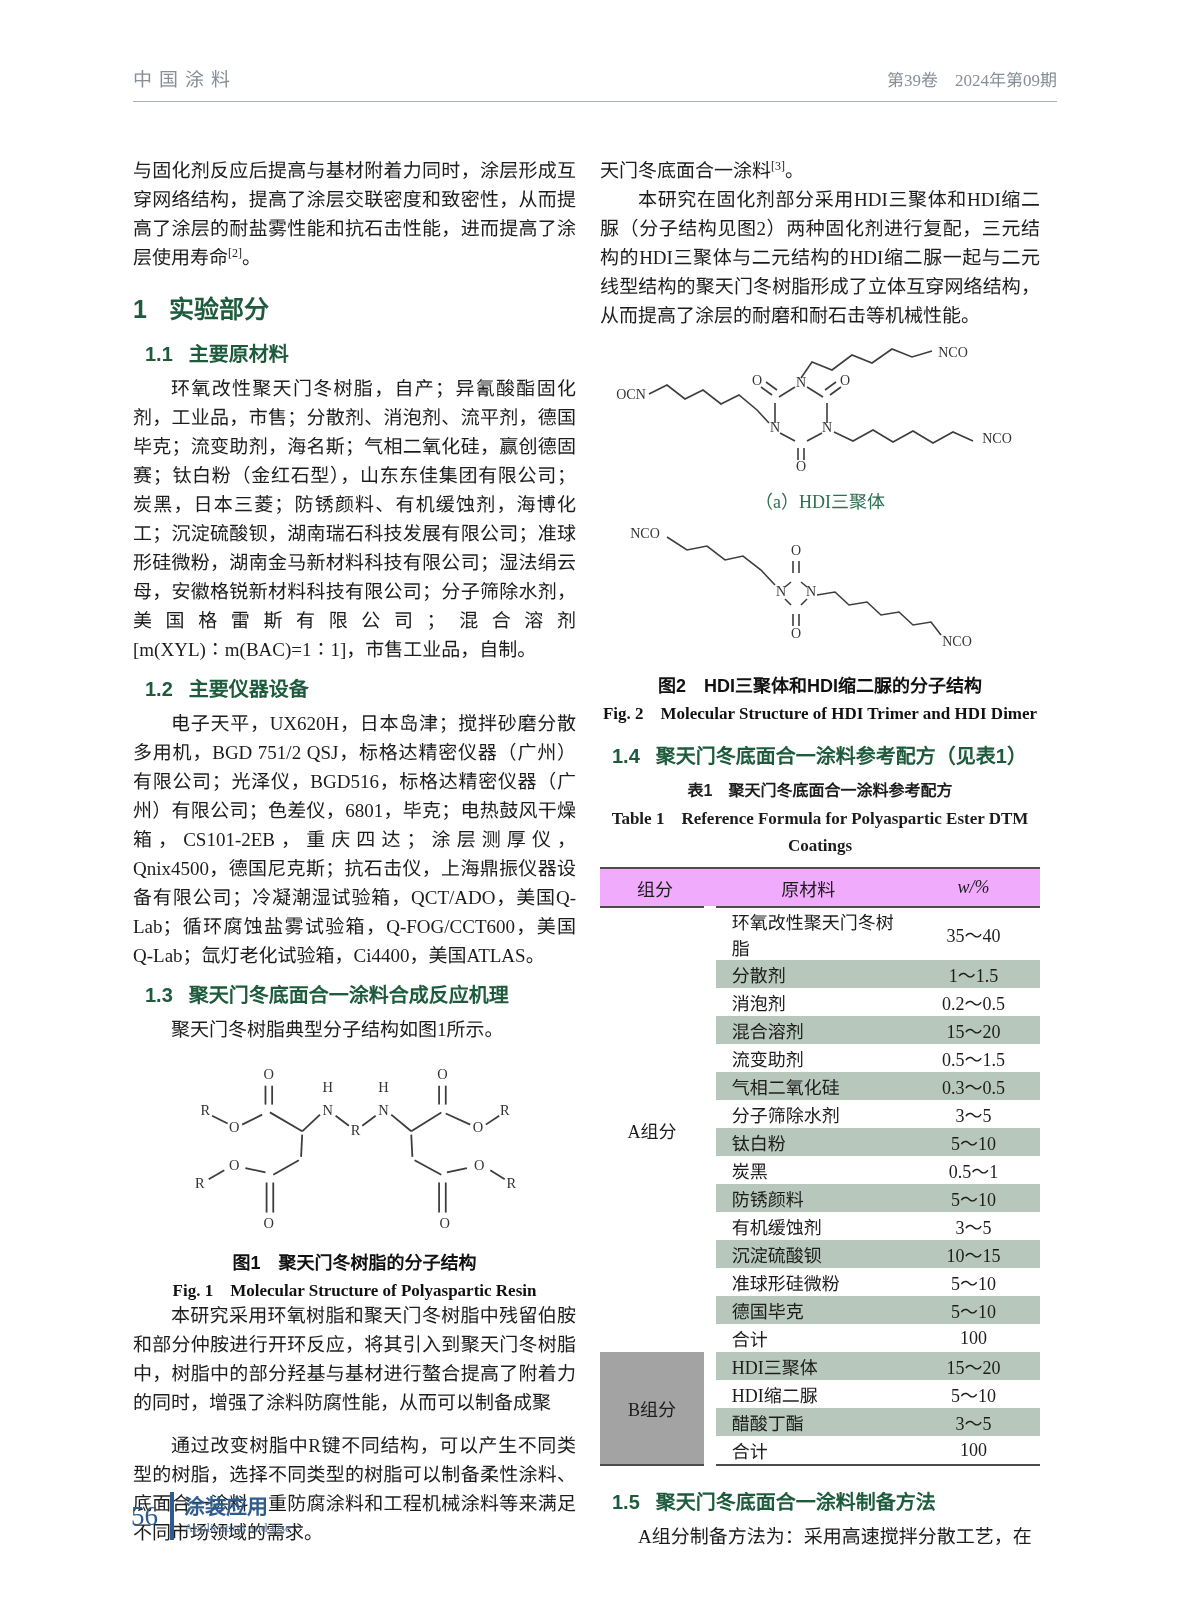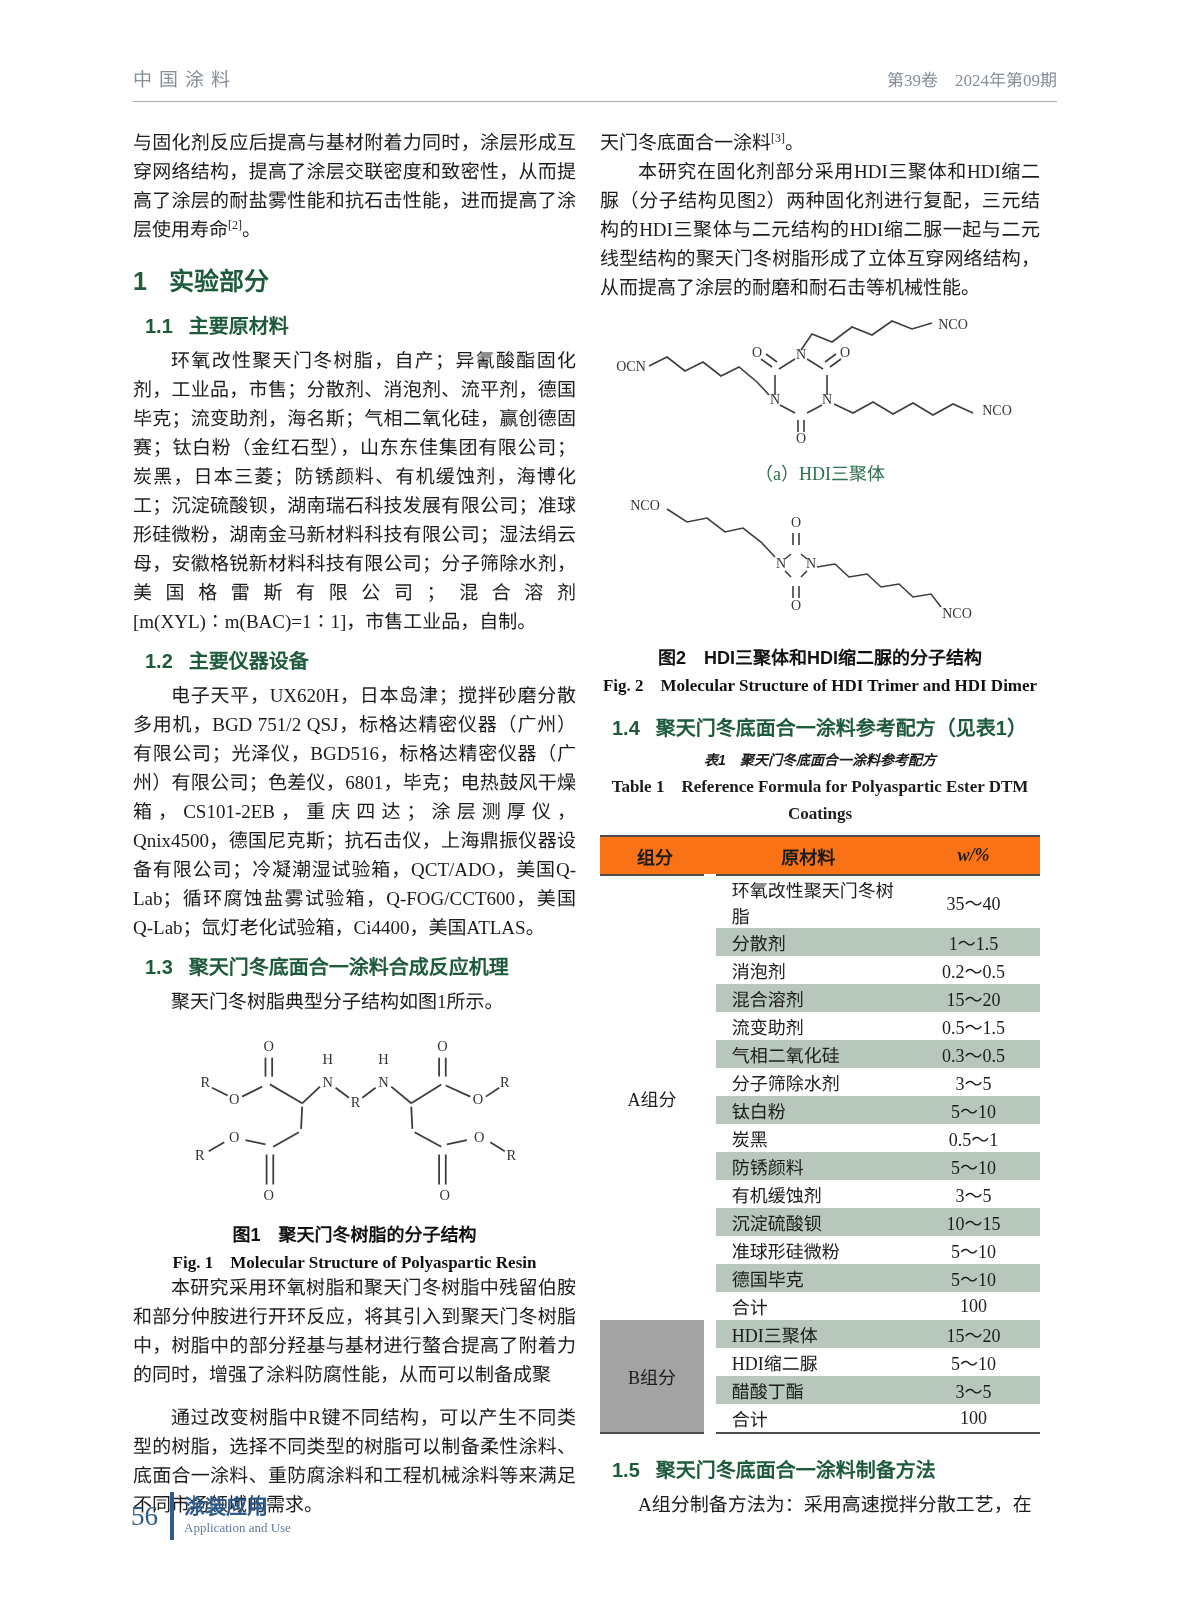--- a/index.html
+++ b/index.html
@@ -12,21 +12,21 @@
                border-bottom:1.5px solid #a9b0b7;padding-bottom:10px;}
   .journal-name{font-size:19px;color:#868f98;letter-spacing:7px;}
   .issue-info{font-size:17px;color:#868f98;}
 
   
   .col{position:absolute;top:128px;}
   .col-left{left:133px;width:443px;}
   .col-right{left:600px;width:440px;}
 
   .para{font-size:19px;line-height:29px;text-align:justify;text-indent:2em;margin:0;}
-  .para.no-indent{text-indent:0;}
+  .para.no-indent{text-indent:0;margin-top:28px;}
   sup{font-size:12px;line-height:0;}
 
   .h1{font-family:"Liberation Sans","DejaVu Sans",sans-serif;font-weight:bold;
       color:#1d5b3c;font-size:25px;margin:17px 0 13px 0;}
   .h1 .h-num{margin-right:22px;}
   .h2{font-family:"Liberation Sans","DejaVu Sans",sans-serif;font-weight:bold;
       color:#1d5b3c;font-size:20px;margin:9px 0 7px 0;}
   .h2 .h-num{margin-right:16px;margin-left:12px;}
 
   .figure{ text-align:center;margin:0;}
@@ -35,25 +35,25 @@
   svg text{font-family:"Liberation Serif","DejaVu Serif",serif;font-size:14px;fill:#333;
            text-anchor:middle;dominant-baseline:middle;}
   .fig1-svg text{font-size:13px;}
   .fig-sub{font-size:18px;color:#2c7050;margin:1px 0 6px 0;text-align:center;}
   .fig-cap-cn{font-family:"Liberation Sans","DejaVu Sans",sans-serif;font-weight:bold;
               font-size:18px;color:#111;text-align:center;margin:8px 0 2px 0;}
   .fig-cap-en{font-weight:bold;font-size:17px;color:#111;text-align:center;margin:2px 0 0 0;}
 
   
   .tbl-title-cn{font-family:"Liberation Sans","DejaVu Sans",sans-serif;font-weight:bold;
-                font-size:14px;text-align:center;margin:8px 0 4px 0;font-style:italic;}
+                font-size:16px;text-align:center;margin:8px 0 4px 0;}
   .tbl-title-en{font-weight:bold;font-size:17px;text-align:center;line-height:27px;margin:0;}
   .ftable{width:440px;border-collapse:collapse;font-size:18px;margin-top:8px;
           border-top:2px solid #4c4c4c;border-bottom:2px solid #4c4c4c;}
-  .ftable th{background:#f97316;font-weight:bold;height:35px;
+  .ftable th{background:#f0abfc;font-weight:normal;height:35px;
              border-bottom:2px solid #4c4c4c;font-size:18px;}
   .ftable th.c-val{font-style:italic;}
   .ftable td{height:28px;padding:0;}
   .ftable td.c-group{width:108px;text-align:center;vertical-align:middle;}
   .ftable td.c-mat{width:182px;padding-left:16px;border-left:12px solid #fff;text-align:left;}
   .ftable td.c-val{width:138px;text-align:center;}
   .ftable tr.shade td.c-mat,.ftable tr.shade td.c-val{background:#b7c7bc;}
   .ftable td.group-b{background:#a3a3a3;}
 
   

